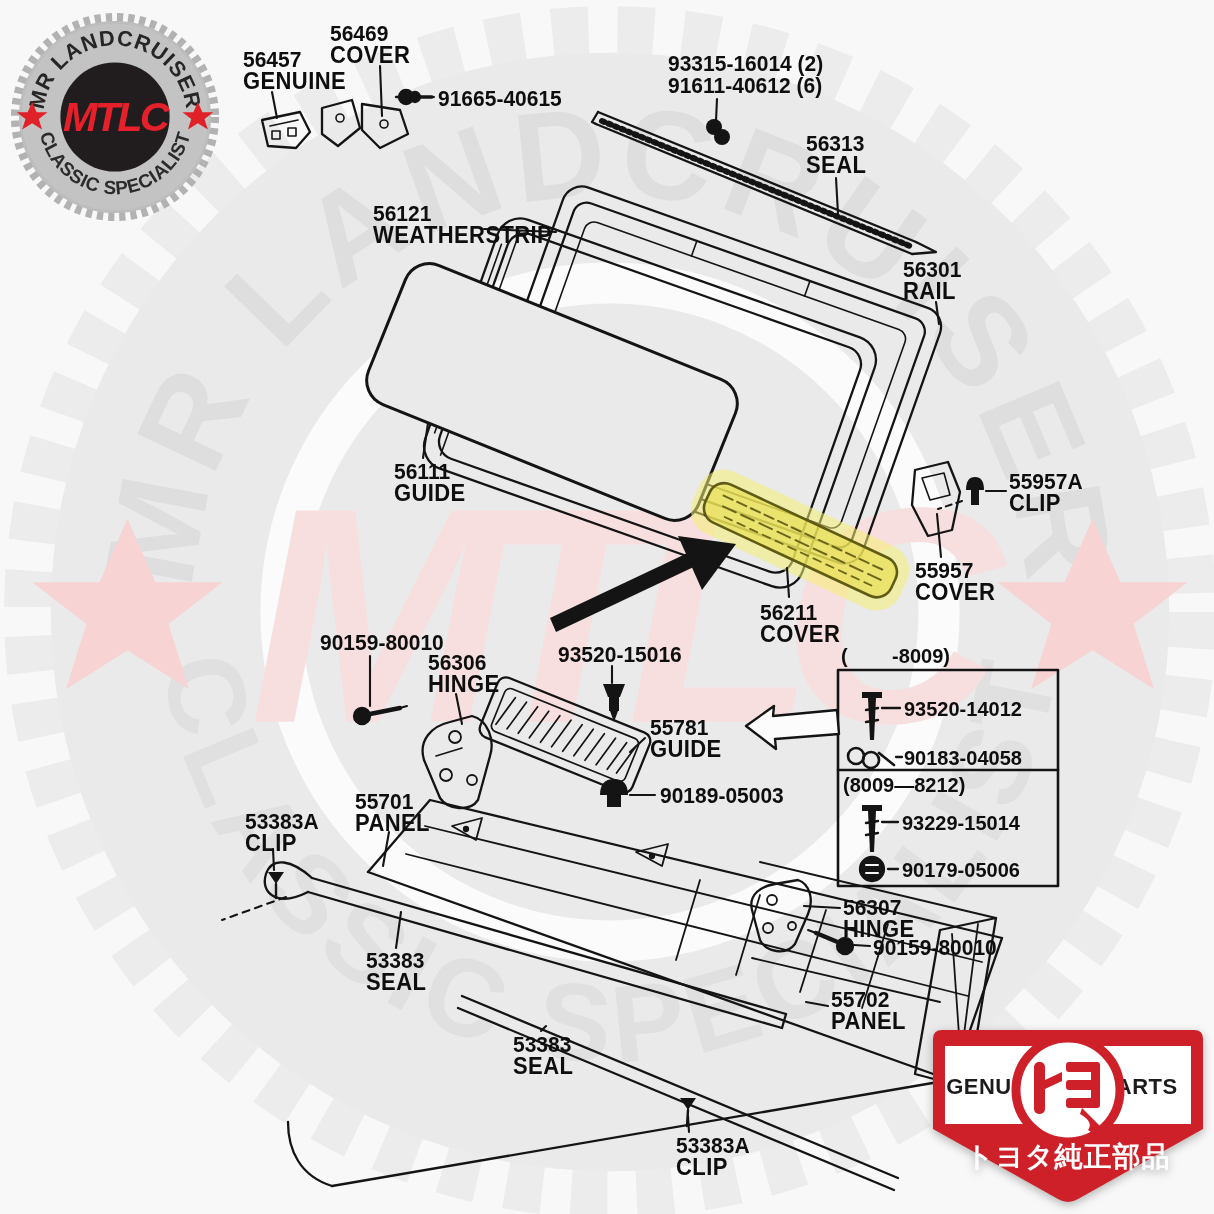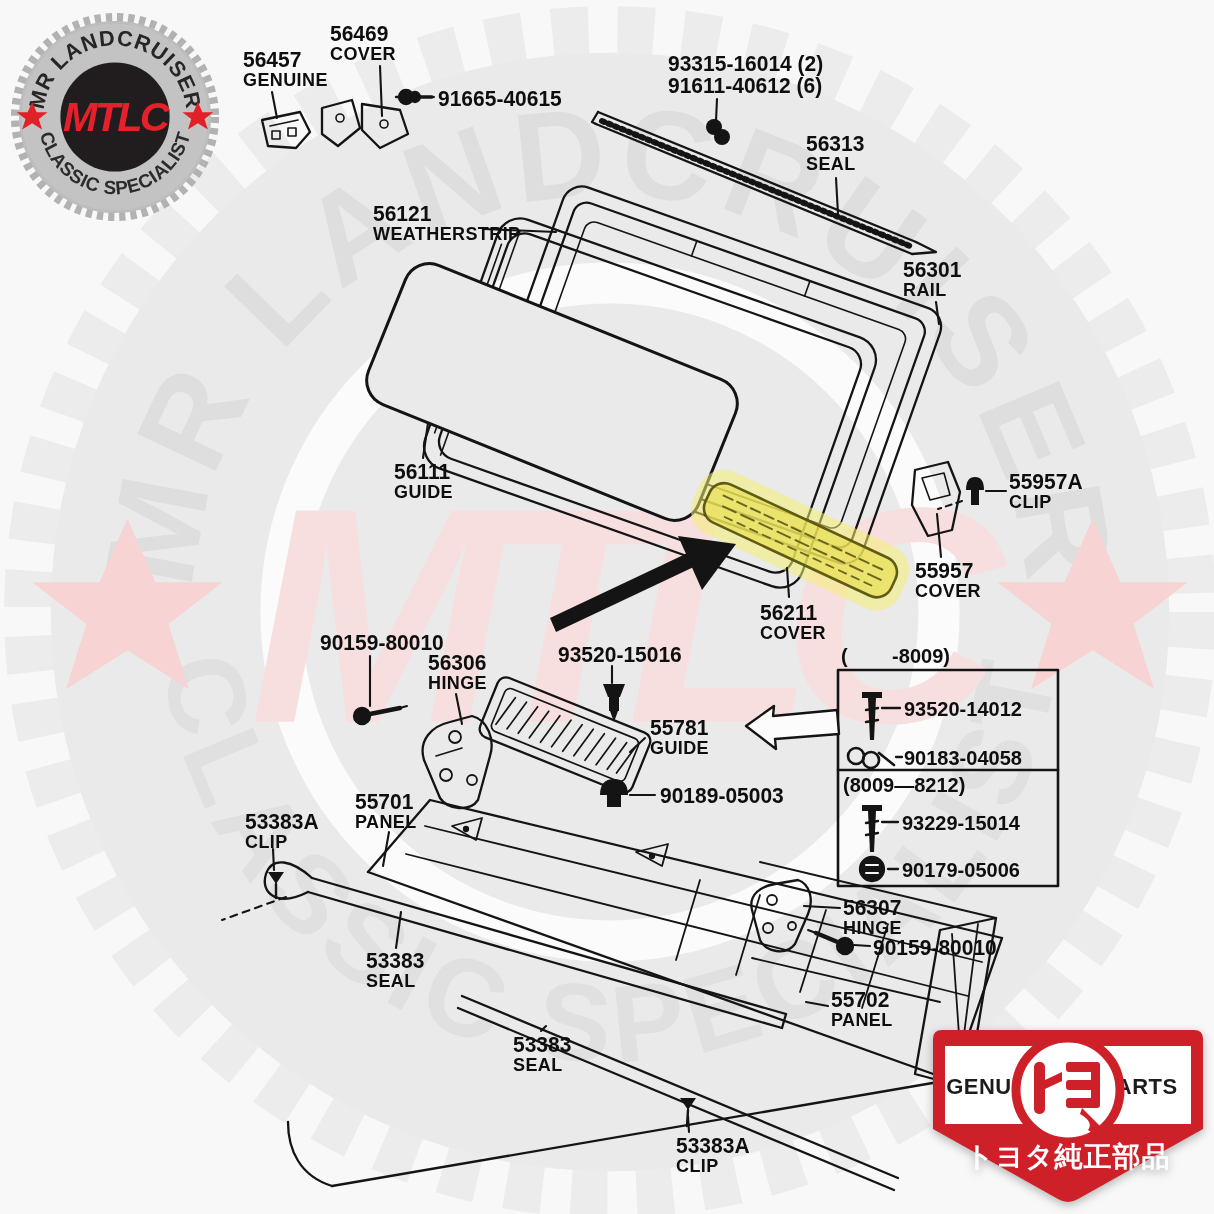--- a/index.html
+++ b/index.html
@@ -3,21 +3,21 @@
 <meta charset="utf-8">
 <style>
   html,body{margin:0;padding:0;background:#f8f8f8;}
   #stage{position:relative;width:1214px;height:1214px;overflow:hidden;background:#f8f8f8;
          font-family:"Liberation Sans",sans-serif;}
   #stage svg{display:block;}
   .layer{position:absolute;left:0;top:0;}
   .plabel{position:absolute;color:#0e0e0e;font-weight:700;line-height:1.02;white-space:pre;
           transform:scaleY(1.05);transform-origin:top left;}
   .pnum{font-size:21px;letter-spacing:0px;}
-  .pname{font-size:18px;letter-spacing:.4px;}
+  .pname{font-size:22px;letter-spacing:.4px;}
   .boxnum{font-size:20px;}
   .hdr{font-size:20px;}
   #badge-wrap{position:absolute;left:928px;top:1026px;filter:drop-shadow(0 3px 5px rgba(0,0,0,.28));}
   #logo-wrap{position:absolute;left:2px;top:4px;}
 </style>
 </head>
 <body>
 
 <div id="stage">
 

